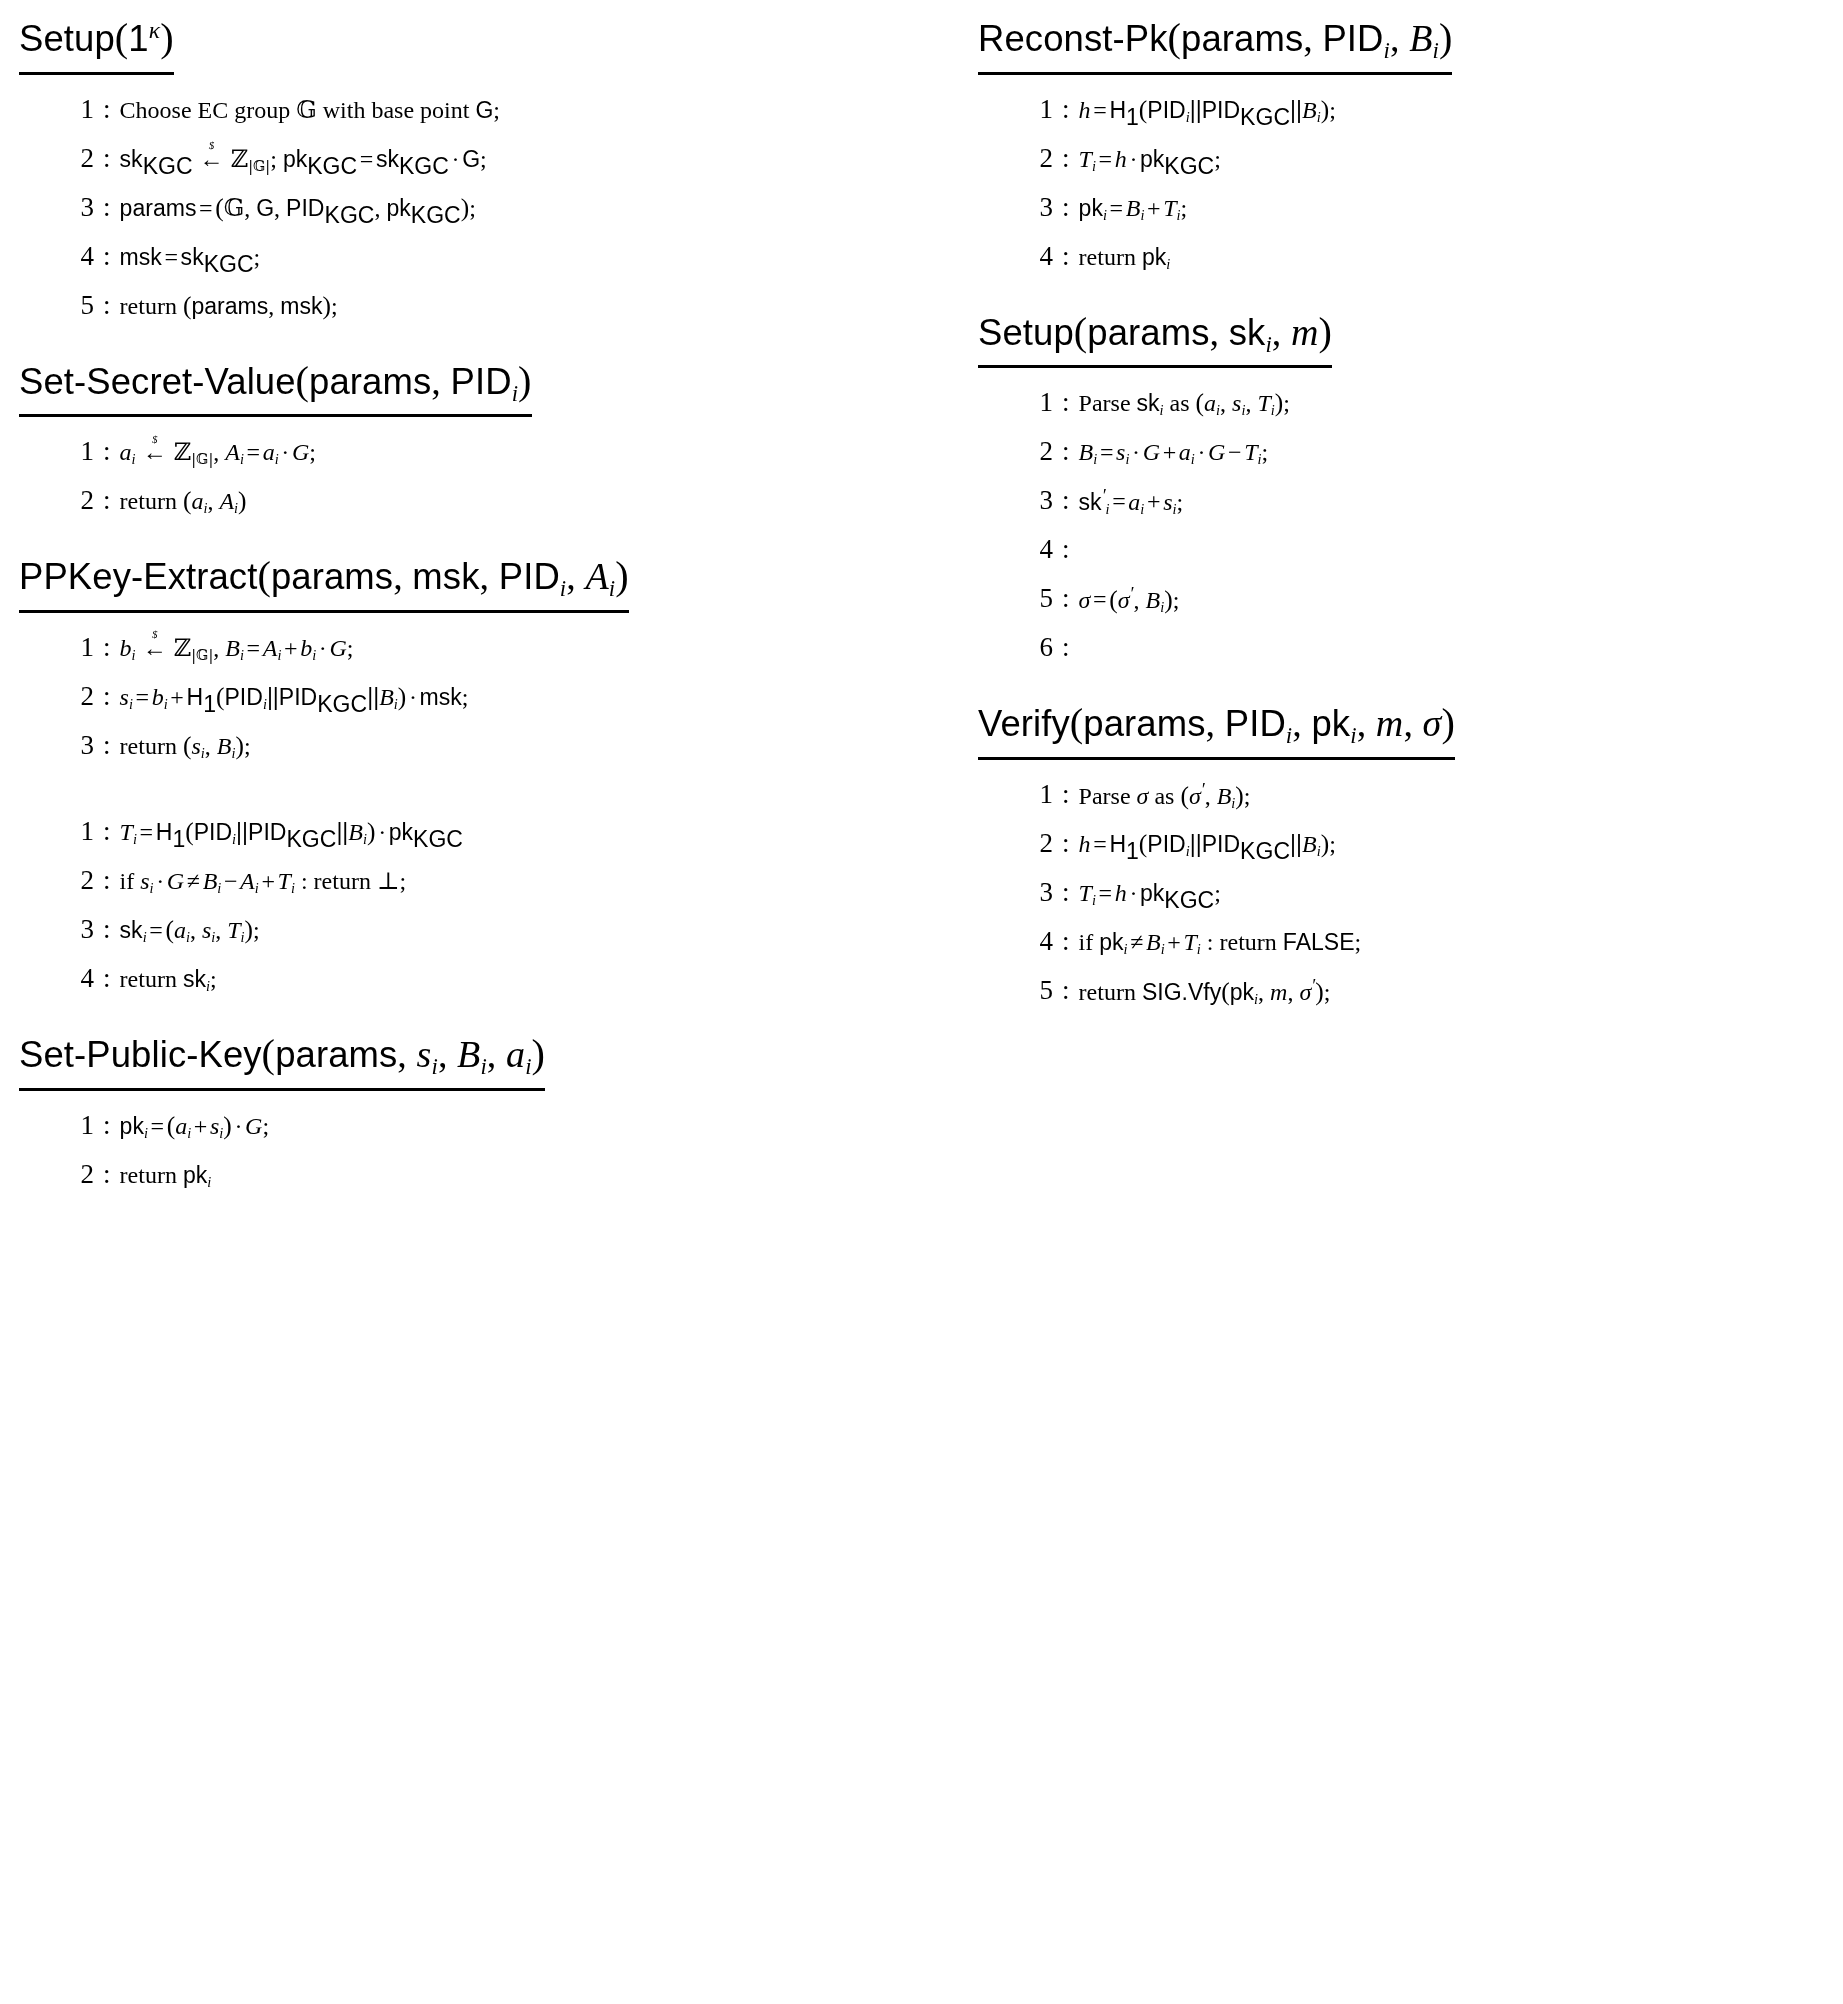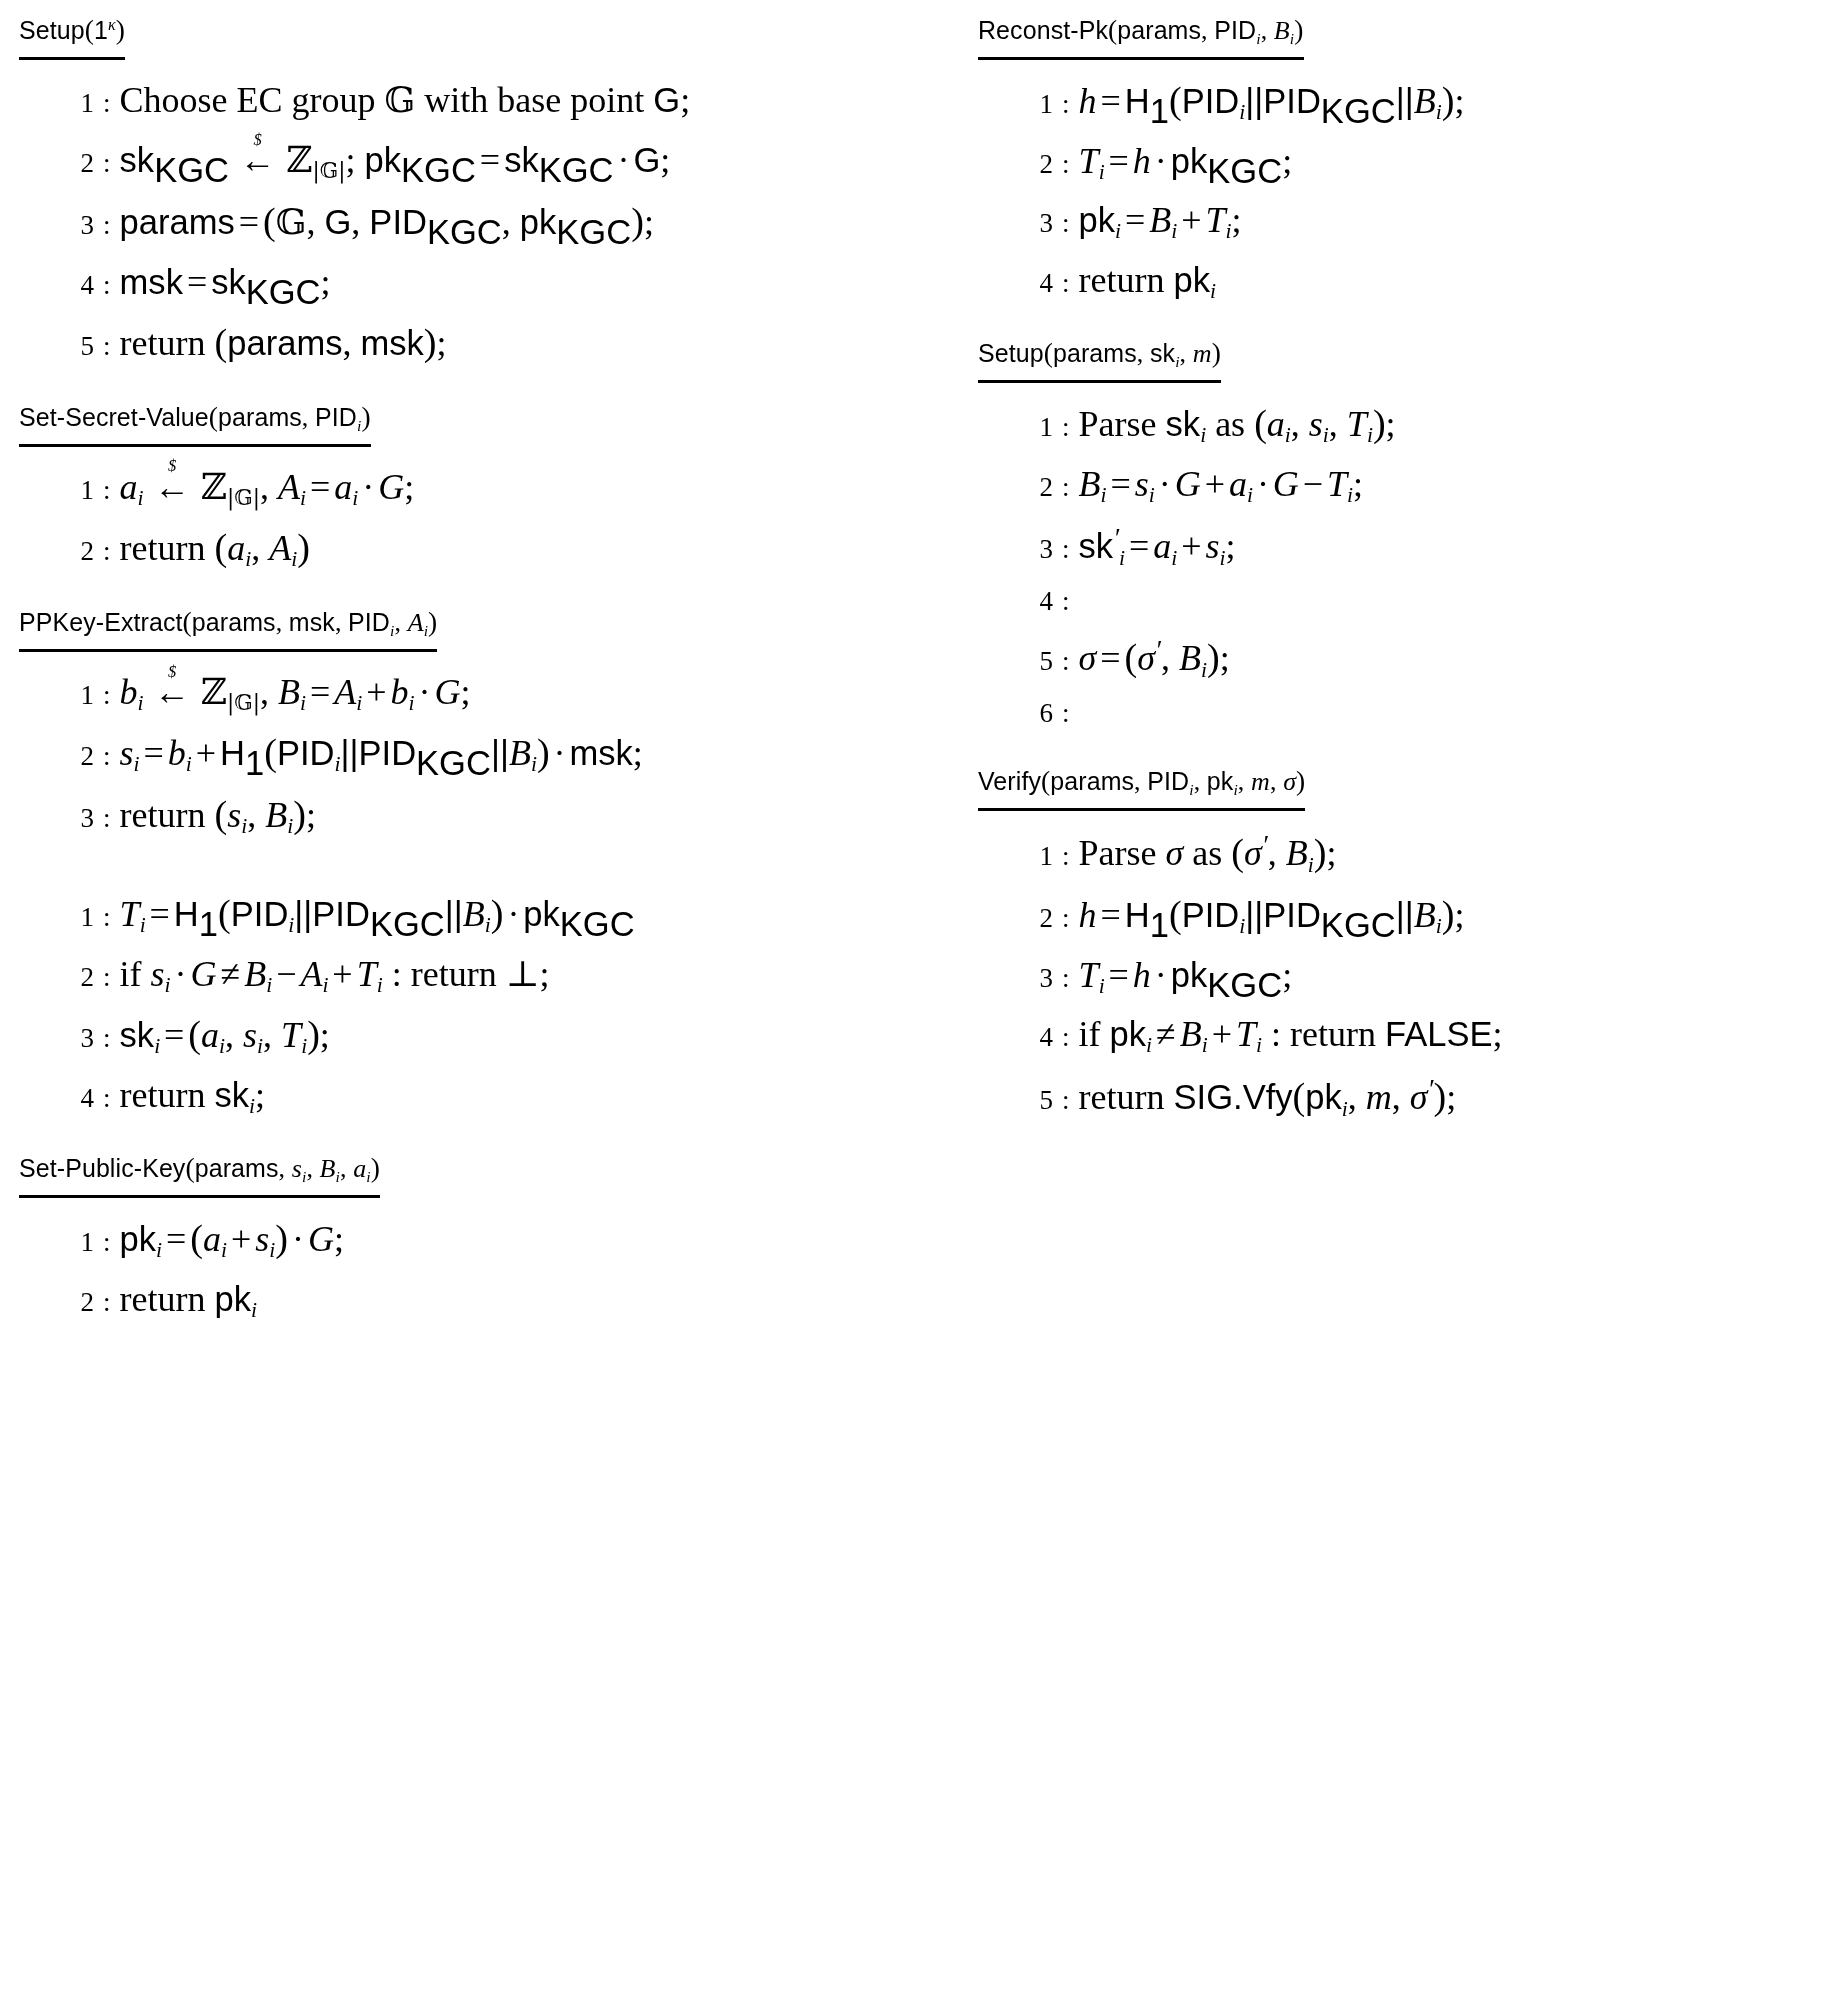--- a/index.html
+++ b/index.html
@@ -33,21 +33,21 @@
   }
   .col-left  { width: 921px; }
   .col-right { width: 838px; }
 
   
   .algo {
     margin-bottom: 36px;
   }
   .algo-head {
     display: inline-block;
-    font-size: 26px;
+    font-size: 38px;
     line-height: 1.18;
     letter-spacing: 0.1px;
     white-space: nowrap;
     padding-bottom: 10.2px;
     border-bottom: 3.8px solid #000;
   }
   .algo-body {
     margin-top: 19px;
   }
   .step {
@@ -61,21 +61,21 @@
   .step-num {
     flex: 0 0 auto;
     width: 75px;
     text-align: right;
     padding-right: 9px;
     font-size: 27px;
     font-family: "Liberation Serif", "DejaVu Serif", serif;
   }
   .step-body {
     flex: 1 1 auto;
-    font-size: 36px;
+    font-size: 24px;
     line-height: 1.15;
   }
 
   
   .rm  { font-family: "Liberation Sans", "DejaVu Sans", sans-serif; font-size: .96em; }
   .it  { font-style: italic; }
   .bf  { font-weight: normal; }
   .op  { padding: 0 .11em; }
   .bb  { font-family: "DejaVu Serif", "Liberation Serif", serif; }
 

